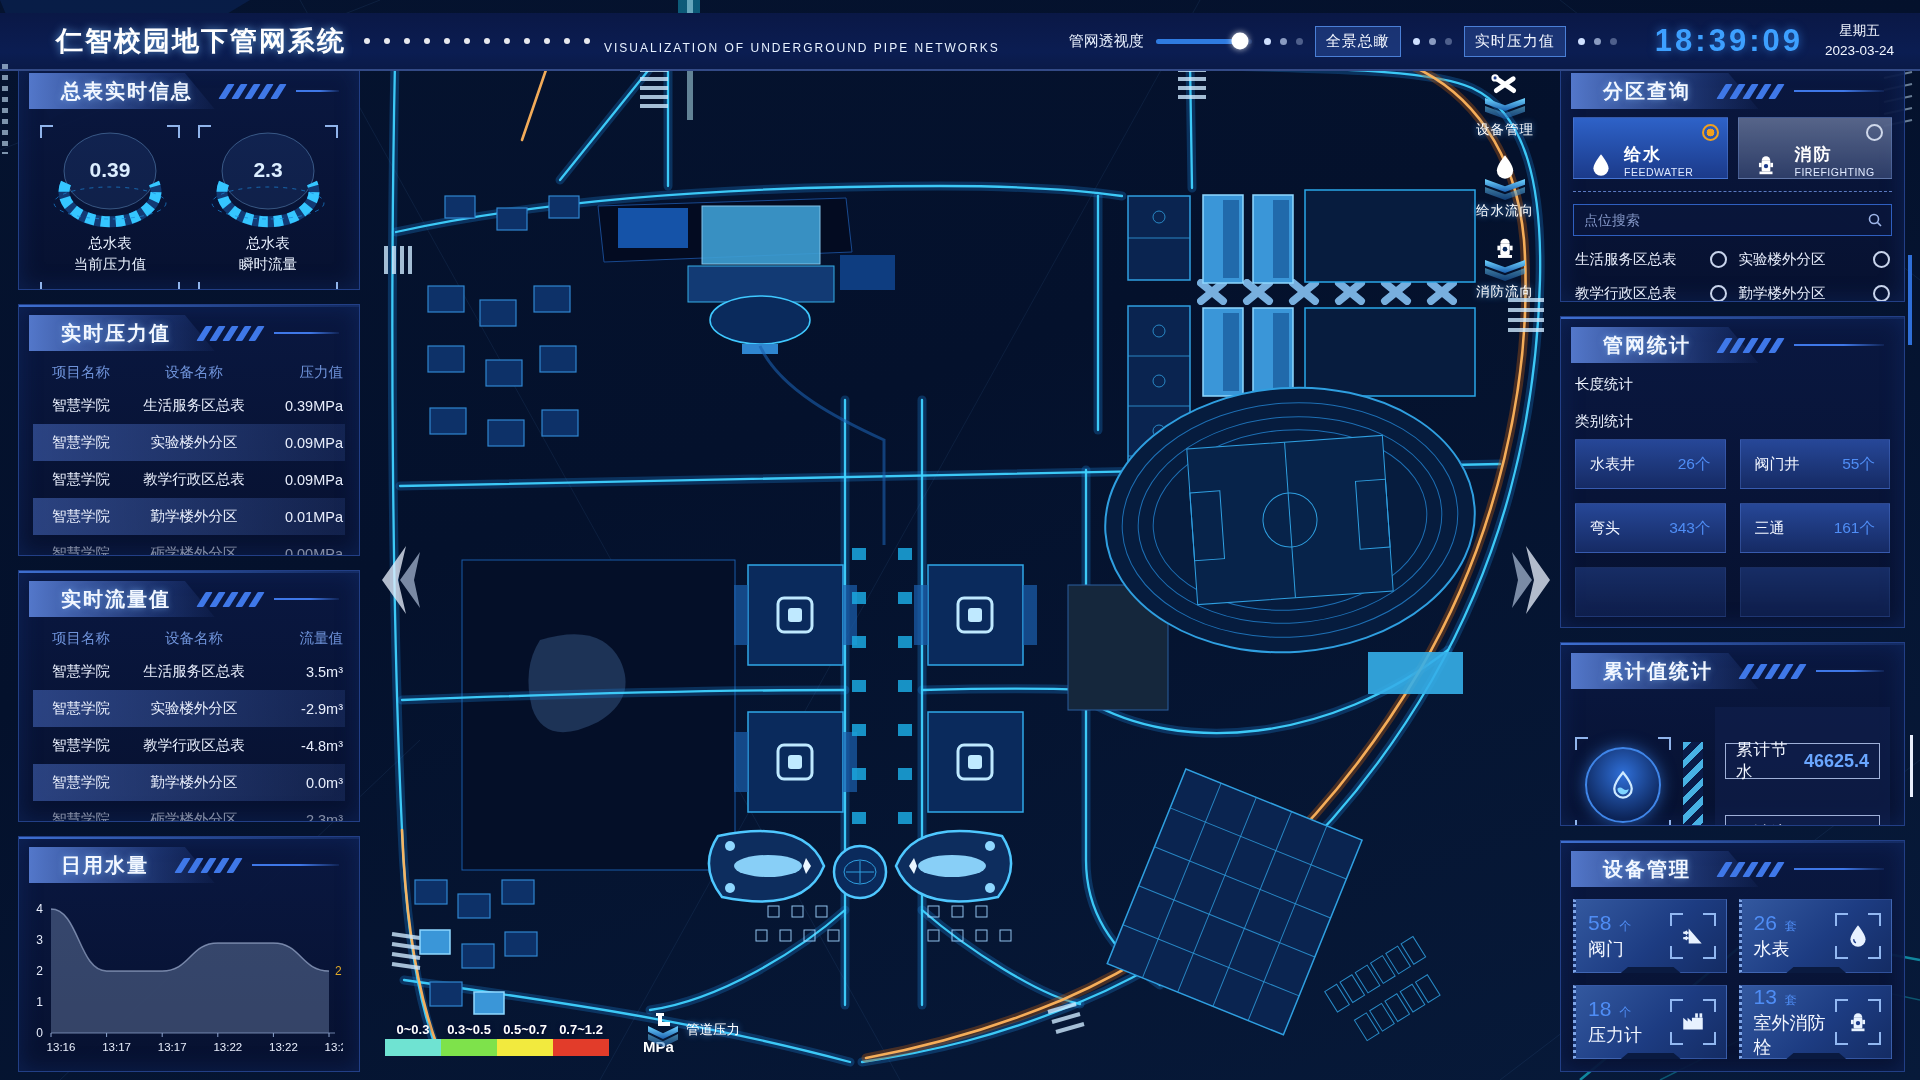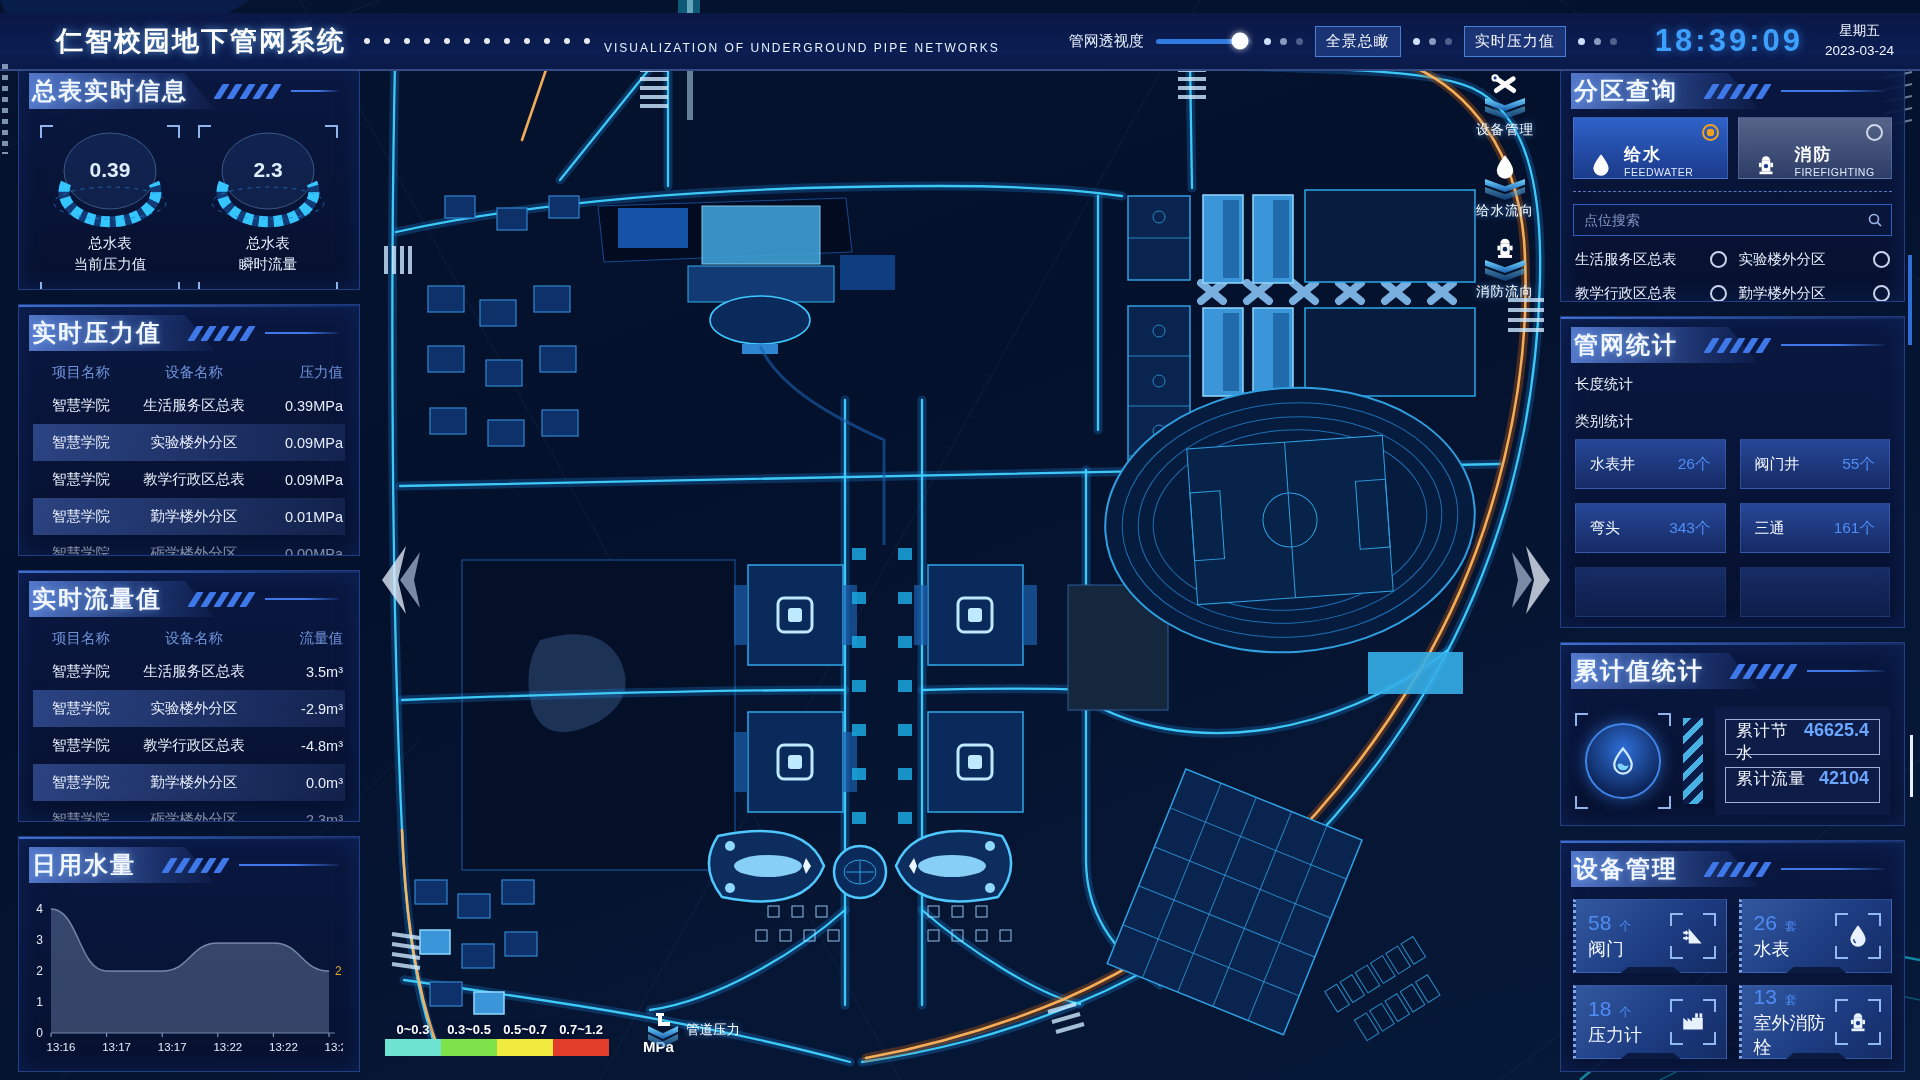--- a/index.html
+++ b/index.html
@@ -46,22 +46,22 @@
   #lcol{left:18px;width:342px;gap:14px;}
   #rcol{left:1560px;width:345px;gap:14px;}
   .panel{position:relative;background:linear-gradient(180deg,rgba(10,24,66,.93),rgba(7,17,48,.93));
        border:1px solid #223f86;box-shadow:inset 0 0 22px rgba(20,50,120,.45);overflow:hidden;}
   .panel::before{content:'';position:absolute;left:0;right:0;top:0;height:2px;
        background:linear-gradient(90deg,#3e6fd0,rgba(62,111,208,.15));}
   .p-head{position:relative;margin:8px 10px 4px;height:40px;display:flex;align-items:center;flex:none;}
   .p-head .band{position:absolute;left:0;top:2px;bottom:2px;width:58%;
        background:linear-gradient(90deg,rgba(96,136,226,.85),rgba(52,86,170,.4) 70%,rgba(52,86,170,.08));
        clip-path:polygon(0 0,84% 0,100% 100%,0 100%);}
-  .p-title{position:relative;font-size:24px;font-weight:bold;letter-spacing:2px;color:#f2f7ff;
-       padding-left:3px;text-shadow:0 0 6px rgba(130,190,255,.6);}
+  .p-title{position:relative;font-size:20px;font-weight:bold;letter-spacing:2px;color:#f2f7ff;
+       padding-left:32px;text-shadow:0 0 6px rgba(130,190,255,.6);}
   .slashes{display:flex;gap:6px;margin-left:30px;position:relative}
   .slashes i{width:7px;height:15px;background:#3f78e8;transform:skewX(-32deg);border-radius:1px}
   .hline{flex:1;height:2px;margin:0 10px 0 14px;position:relative;
        background:linear-gradient(90deg,#3f78e8 0%,#3f78e8 55%,rgba(63,120,232,.12));}
   
   .gauges{display:flex;justify-content:space-around;padding:10px 12px 0;}
   .gbox{position:relative;width:140px;height:170px;display:flex;flex-direction:column;align-items:center;}
   .glabel{font-size:14.5px;color:#eaf2ff;text-align:center;line-height:1.45;margin-top:2px}
   .corner i{position:absolute;width:11px;height:11px;border:2px solid #9fc6ff;opacity:.9}
   .corner i.tl{left:0;top:0;border-right:none;border-bottom:none}
@@ -107,21 +107,21 @@
   
   .acc{display:flex;align-items:center;gap:12px;margin:16px 14px 0;}
   .accIcon{position:relative;width:96px;height:96px;flex:none;display:flex;align-items:center;justify-content:center;}
   .accCircle{width:72px;height:72px;border-radius:50%;border:2px solid #3f85e8;
        background:radial-gradient(circle at 50% 35%,#2f6fd8,#0c2458 75%);
        box-shadow:0 0 16px rgba(60,140,255,.55);display:flex;align-items:center;justify-content:center;}
   .stripes{width:20px;height:86px;flex:none;
        background:repeating-linear-gradient(135deg,#4fc3f7 0 6px,#0a1c4a 6px 13px);opacity:.9}
   .accVals{flex:1;display:flex;flex-direction:column;gap:12px;background:rgba(18,34,82,.5);padding:12px 10px;}
   .accRow{border:1px solid #9fb0d8;background:rgba(15,30,75,.6);height:34px;display:flex;
-       align-items:flex-start;justify-content:space-between;padding:0 10px;}
+       align-items:center;justify-content:space-between;padding:0 10px;margin-top:24px;}
   .accRow b{font-size:16.5px;color:#f2f6ff;font-weight:normal;letter-spacing:1px}
   .accRow i{font-style:normal;font-size:18px;color:#6aa6ff;font-weight:bold}
   
   .dgrid{display:grid;grid-template-columns:1fr 1fr;gap:12px;margin:10px 12px 0;}
   .dcard{position:relative;height:72px;cursor:pointer;display:flex;align-items:center;
        background:linear-gradient(135deg,#33589f 0%,#1d3c82 55%,#142c64 100%);
        border:1px solid rgba(100,140,230,.3);border-left:3px dotted #7fa6e8;padding-left:12px;}
   .dcard::after{content:'';position:absolute;left:30%;right:30%;bottom:-1px;height:6px;
        background:#0a1a40;clip-path:polygon(0 100%,12% 0,88% 0,100% 100%);}
   .dnum{display:flex;flex-direction:column;}

